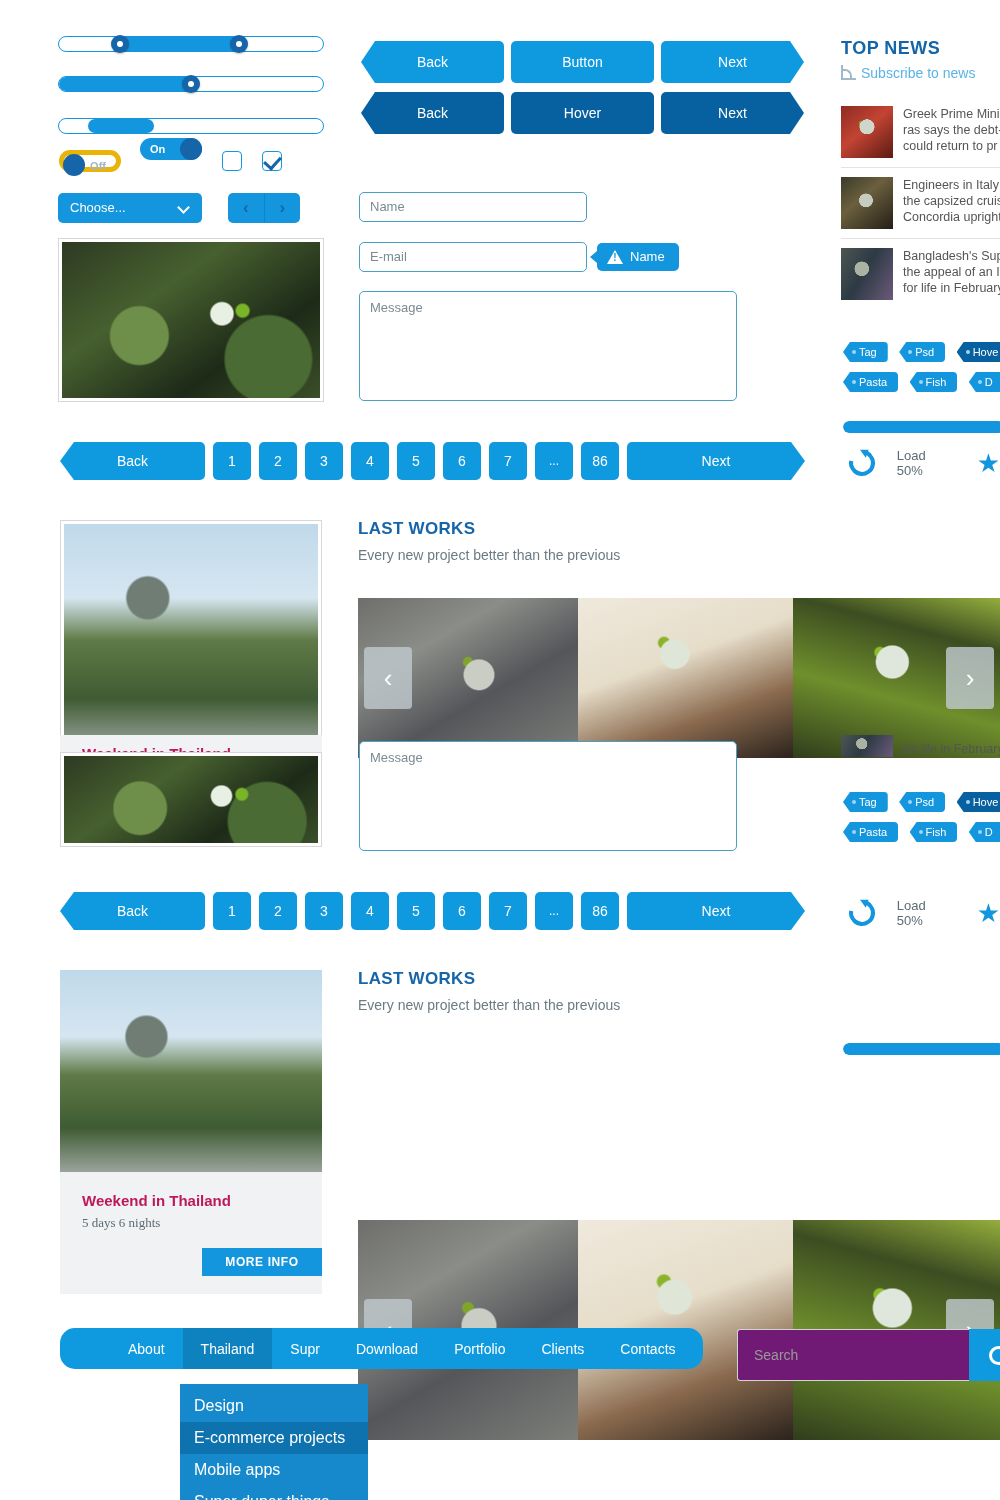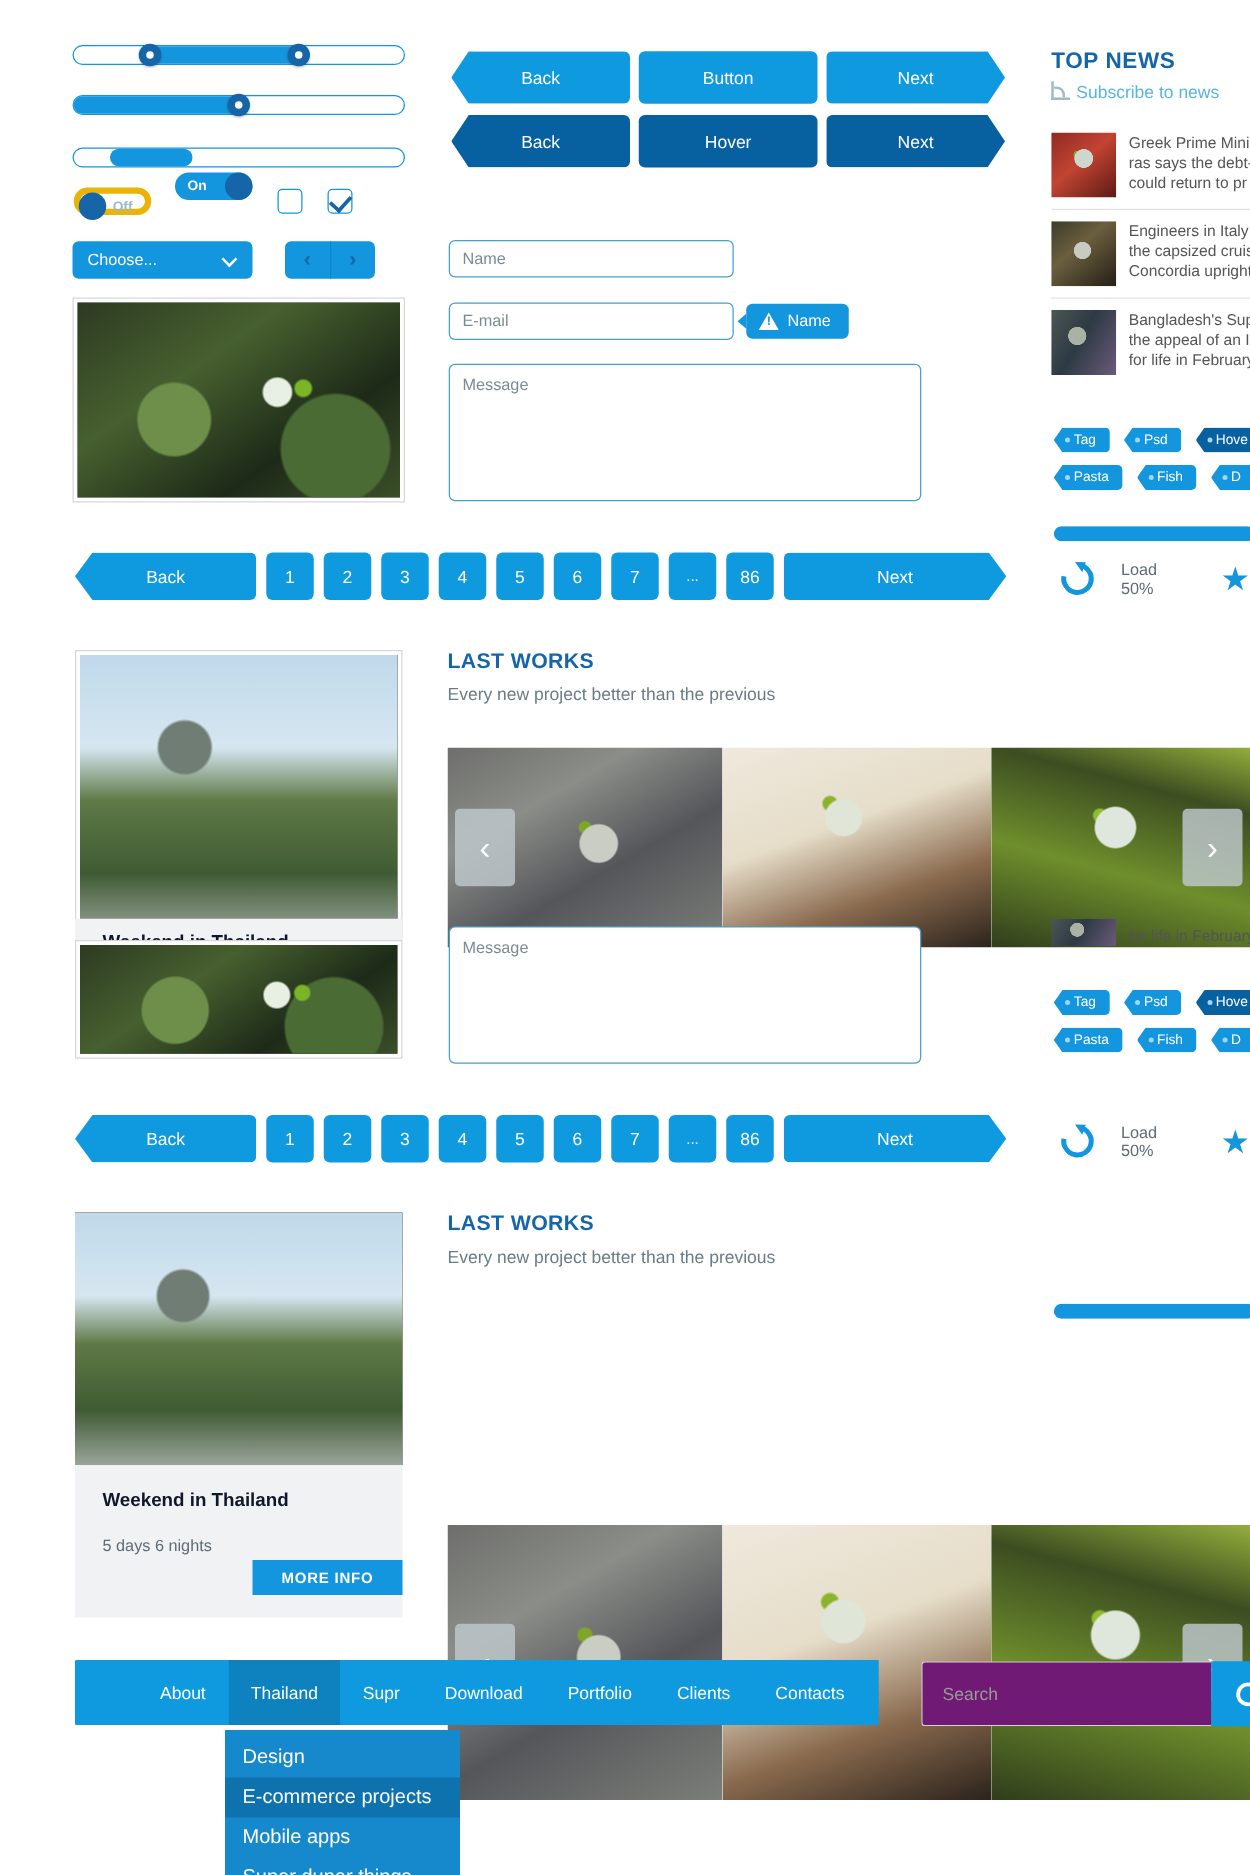--- a/index.html
+++ b/index.html
@@ -194,33 +194,33 @@
   .gal .cell{ height:100%; position:relative; overflow:hidden; }
   .galnav{
     position:absolute; width:48px; height:62px; background:rgba(190,200,205,.82);
     border-radius:4px; top:50%; margin-top:-31px;
     display:flex; align-items:center; justify-content:center;
     color:#fff; font-size:26px; font-weight:300;
   }
 
   
   .card{ background:#f1f2f4; }
-  .card-t{ color:#0f172a; font-size:15px; font-weight:bold; }
+  .card-t{ color:#be185d; font-size:15px; font-weight:bold; }
   .card-s{ color:#5c6b75; font-size:13px; }
   .price{ color:#1396dd; font-weight:bold; }
   .price .cur{ font-size:17px; vertical-align:super; }
   .price .num{ font-size:30px; }
   .moreinfo{
     background:#1396dd; color:#fff; font-size:12px; font-weight:bold;
     letter-spacing:.6px; height:28px; line-height:28px; text-align:center;
   }
 
   
   .navbar{
-    background:#0f9ae0; border-radius:1px; height:52px;
+    background:#0f9ae0; border-radius:15px; height:41px;
     display:flex; align-items:stretch;
   }
   .navbar .it{
     display:flex; align-items:center; color:#fff; font-size:14px;
     padding:0 18px;
   }
   .navbar .it.active{ background:#0d82be; }
   .submenu{ background:#1689cd; width:188px; padding:6px 0 14px; }
   .submenu .si{ color:#fff; font-size:16px; padding:7px 14px; }
   .submenu .si.hl{ background:#0d72ad; }
@@ -607,21 +607,21 @@
   <div class="galnav" style="left:6px;">‹</div>
   <div class="galnav" style="right:6px;">›</div>
 </div>
 
 <div class="abs" style="left:60px; top:970px; width:262px;">
   <div class="photo" style="width:100%; height:202px;">
     <div class="img-beach"></div>
   </div>
   <div class="card" style="padding:20px 22px 18px; position:relative; height:122px;">
     <div class="card-t">Weekend in Thailand</div>
-    <div class="card-s" style="margin-top:20px;">5 days 6 nights</div>
+    <div class="card-s" style="margin-top:6px;font-family:Liberation Serif, serif;">5 days 6 nights</div>
     <div class="moreinfo" style="position:absolute; right:0; bottom:18px; width:120px;">MORE INFO</div>
   </div>
 </div>
 
 <div class="abs navbar" style="left:60px; top:1328px; width:643px;">
   <div class="it" style="padding-left:68px;">About</div>
   <div class="it active">Thailand</div>
   <div class="it">Supr</div>
   <div class="it">Download</div>
   <div class="it">Portfolio</div>

